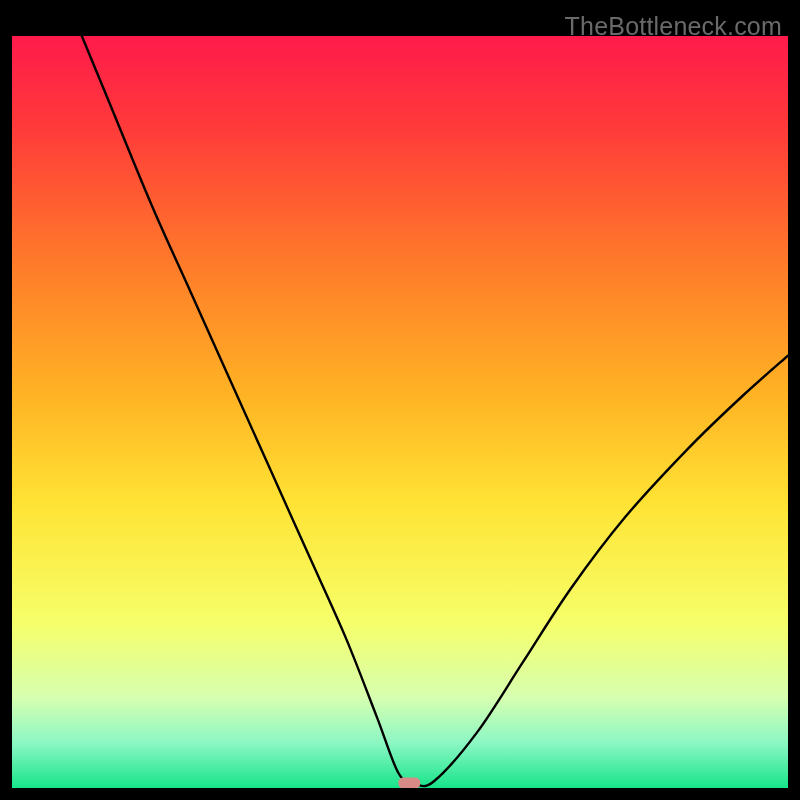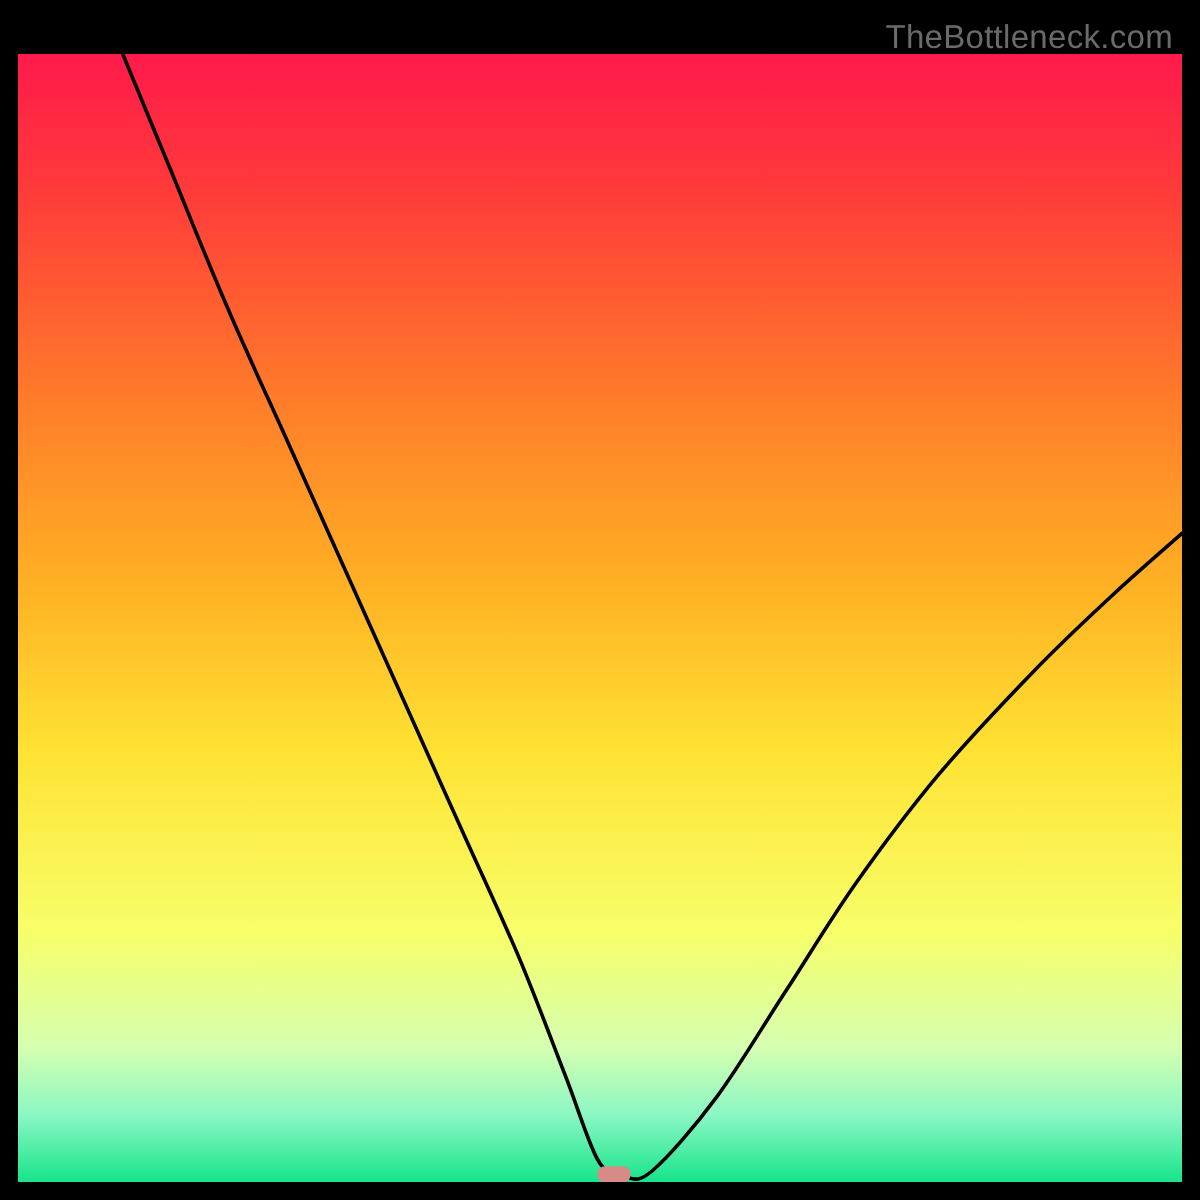--- a/index.html
+++ b/index.html
@@ -17,21 +17,21 @@
     top: 12px;
     width: 776px;
     height: 776px;
     background: #000;
   }
   .watermark {
     position: absolute;
     top: 0px;
     right: 6px;
     color: #6a6a6a;
-    font-size: 22px;
+    font-size: 25px;
     font-weight: 500;
     letter-spacing: 0.2px;
     z-index: 5;
     user-select: none;
   }
   .plot {
     position: absolute;
     left: 0;
     top: 24px;
     width: 776px;

